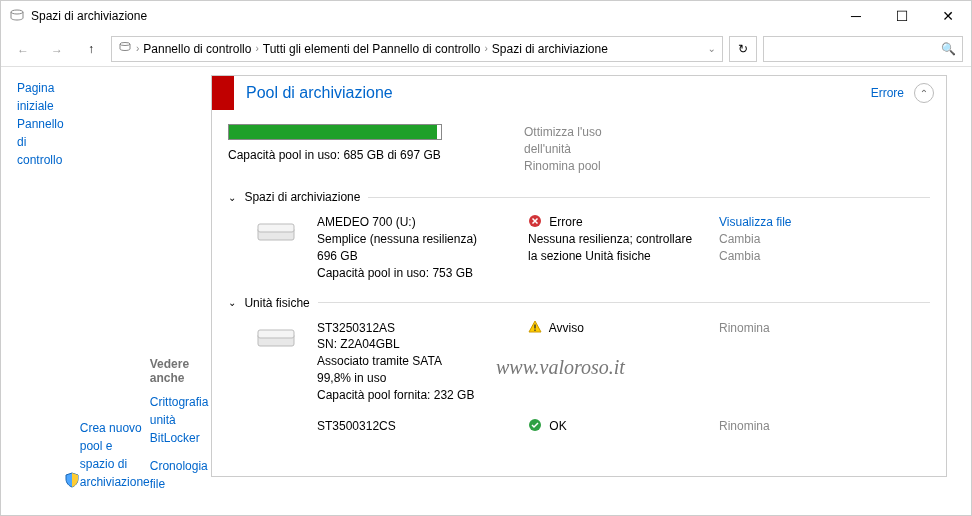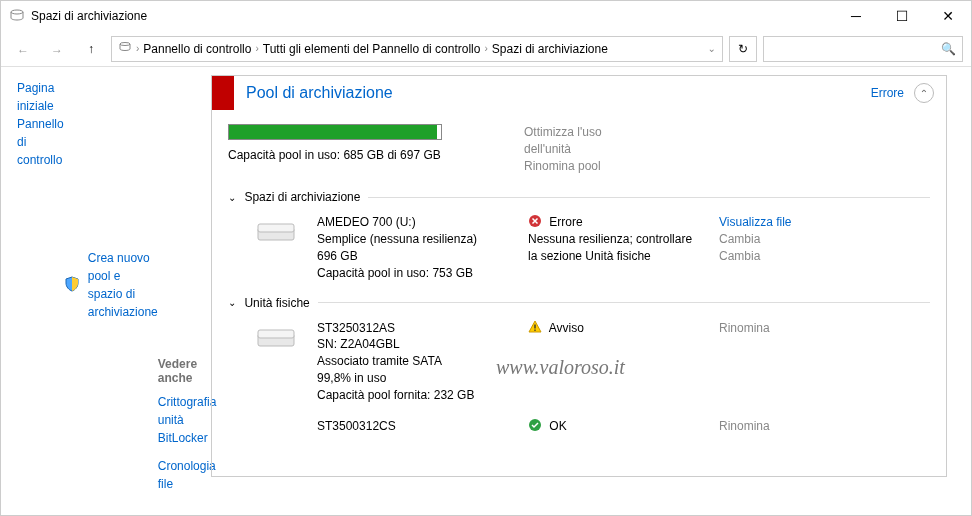--- a/index.html
+++ b/index.html
@@ -14,21 +14,21 @@
 .breadcrumbs { flex: 1; display: flex; align-items: center; border: 1px solid #ccc; height: 26px; padding: 0 6px; gap: 4px; }
 .bcitem { cursor: pointer; }
 .bcsep { color: #888; font-size: 10px; }
 .refresh { width: 28px; height: 26px; border: 1px solid #ccc; display: flex; align-items: center; justify-content: center; cursor: pointer; }
 .search { width: 200px; height: 26px; border: 1px solid #ccc; display: flex; align-items: center; padding: 0 6px; }
 .search input { flex: 1; border: none; outline: none; font-size: 12px; }
 .search .sicon { color: #666; cursor: pointer; }
 .content { display: flex; height: calc(100% - 66px); }
 .sidebar { width: 210px; padding: 12px 16px; display: flex; }
 .sidelink { color: #0066cc; cursor: pointer; line-height: 1.5; margin-bottom: 10px; }
-.sideitem { display: flex; align-items: center; gap: 8px; margin-bottom: 12px; }
+.sideitem { display: flex; align-items: flex-end; margin-bottom: 12px; }
 .sidefoot { margin-top: auto; }
 .sidehead { color: #737373; margin-bottom: 8px; font-weight: bold; }
 .main { flex: 1; padding: 8px 24px 8px 0; overflow: hidden; }
 .panel { border: 1px solid #ccc; }
 .panelhead { display: flex; align-items: center; height: 34px; padding: 0 12px 0 0; }
 .redbar { width: 22px; height: 34px; background: #c00000; }
 .pooltitle { color: #0066cc; font-size: 16px; margin-left: 12px; flex: 1; }
 .errlink { color: #0066cc; cursor: pointer; margin-right: 10px; }
 .collapsebtn { width: 20px; height: 20px; border: 1px solid #bbb; border-radius: 50%; display: flex; align-items: center; justify-content: center; font-size: 10px; color: #666; cursor: pointer; }
 .poolbody { padding: 14px 16px; }

